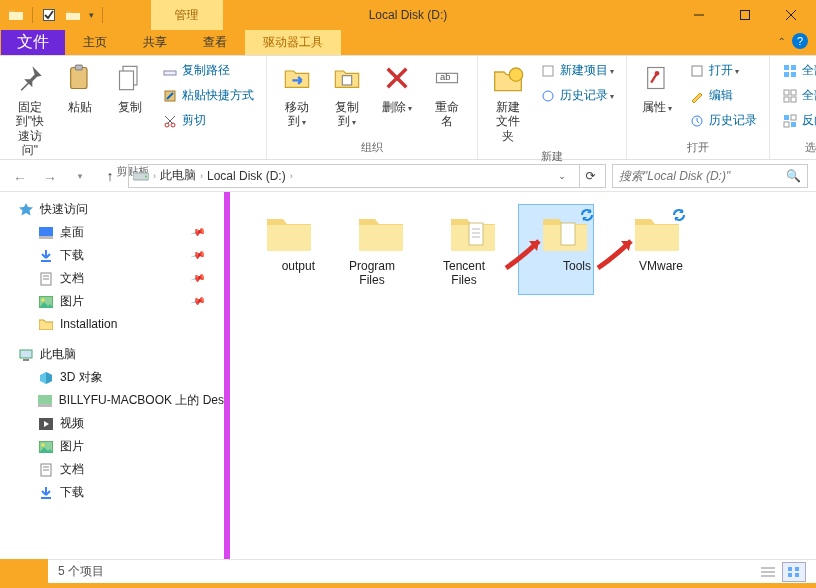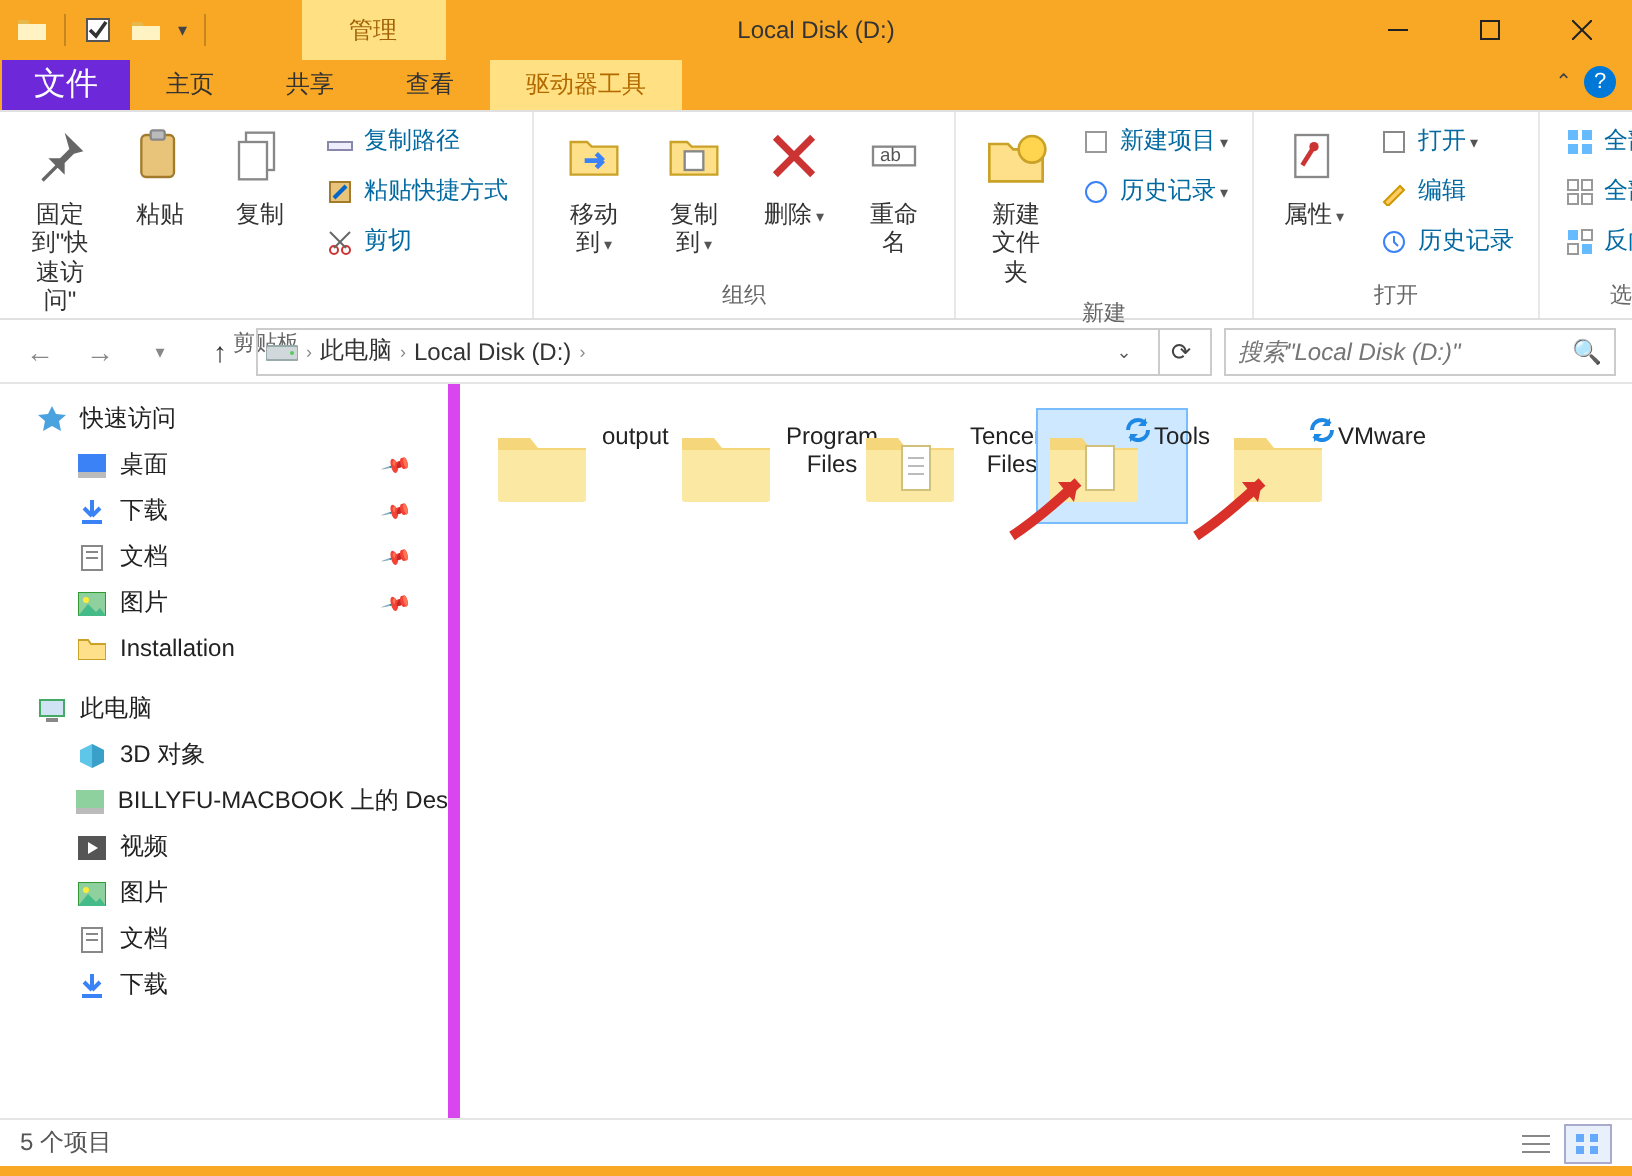--- a/index.html
+++ b/index.html
@@ -55,30 +55,30 @@
   .body { display: flex; background: #fff; height: 367px; }
   .sidebar { width: 230px; border-right: 6px solid #d946ef; overflow: auto; padding: 6px 0; position: relative; }
   .side-item { display: flex; align-items: center; gap: 6px; padding: 3px 0 3px 18px; color: #222; white-space: nowrap; }
   .side-item.lvl2 { padding-left: 38px; }
   .side-item .pin { margin-left: auto; margin-right: 20px; color: #777; font-size: 10px; transform: rotate(30deg); }
   .side-blank { height: 8px; }
   .side-icon { width: 16px; height: 16px; display: flex; align-items: center; justify-content: center; }
 
   .content { flex: 1; padding: 12px; overflow: auto; }
   .items { display: flex; gap: 16px; }
-  .fitem { width: 76px; display: flex; flex-direction: row; align-items: flex-start; gap: 4px; padding: 6px 2px; border: 1px solid transparent; }
+  .fitem { width: 76px; display: flex; flex-direction: column; align-items: flex-end; gap: 4px; padding: 6px 2px; border: 1px solid transparent; }
   .fitem.selected { background: #cde8ff; border: 1px solid #7abdff; }
   .fitem .flbl { font-size: 12px; color: #222; text-align: center; line-height: 1.2; }
 
   
   .folder-svg { width: 52px; height: 44px; position: relative; }
   .arrow-ann { position: absolute; font-size: 28px; color: #d9312a; pointer-events: none; }
 
   
-  .statusbar { background: #fff; border-top: 1px solid #e5e5e5; height: 24px; display: flex; align-items: center; padding: 0 10px; color: #555; }
+  .statusbar { background: #fff; border-top: 1px solid #e5e5e5; height: 24px; display: flex; align-items: center; padding: 0 10px; color: #555; margin-left: 48px; }
   .statusbar .spacer { flex: 1; }
   .statusbar .viewbtn { width: 24px; height: 20px; display: flex; align-items: center; justify-content: center; border: 1px solid transparent; margin-left: 2px; }
   .statusbar .viewbtn.active { border: 1px solid #aac; background: #e8f0fb; }
 
   
 </style>
 </head>
 <body>
 
 <div class="titlebar">

